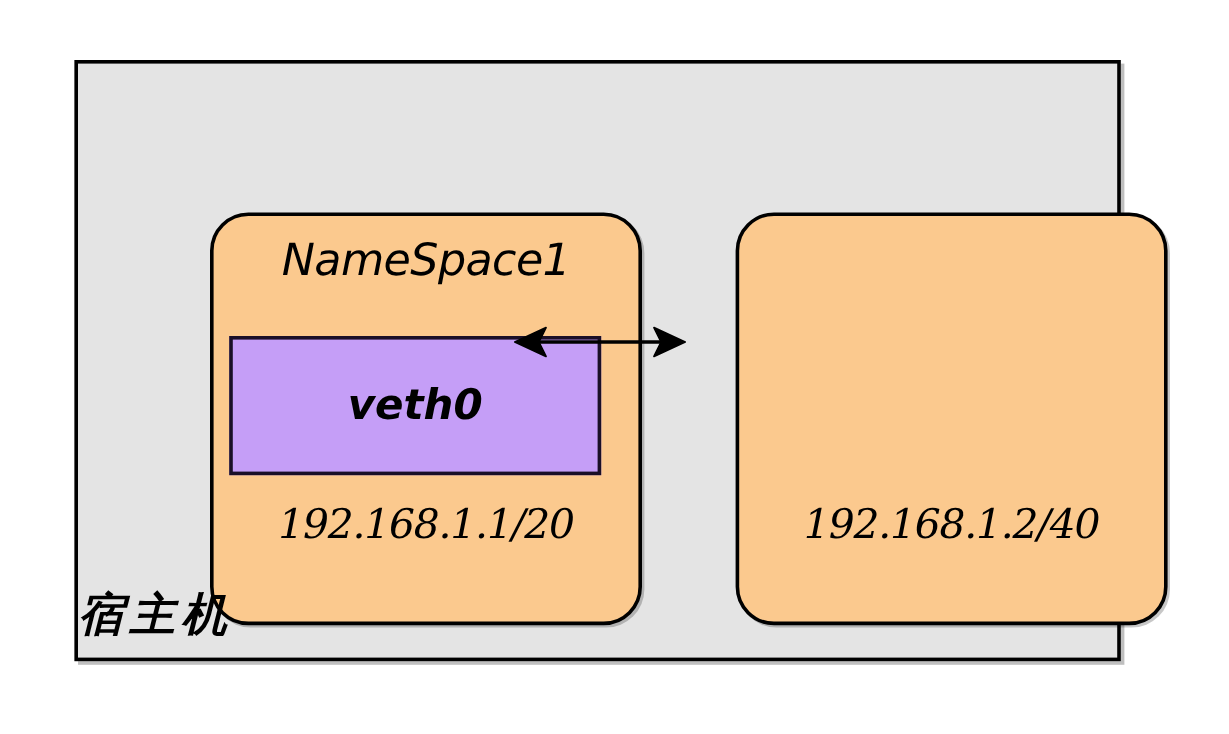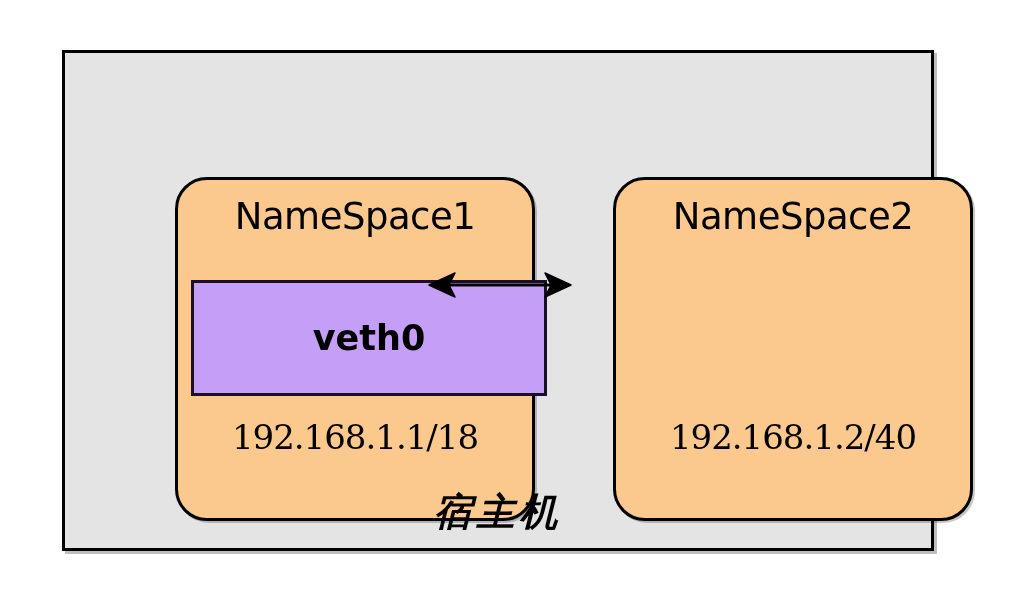--- a/index.html
+++ b/index.html
@@ -41,20 +41,21 @@
   
   .namespace-box {
     position: absolute;
     width: 360px;
     height: 344px;
     background: #fbc98e;
     border: 3px solid #000000;
     border-radius: 32px;
     box-sizing: border-box;
     box-shadow: 2px 2px 0 rgba(0,0,0,0.22);
+    font-style: italic;
   }
   .namespace-box.ns-left  { left: 110px; top: 124px; }
   .namespace-box.ns-right { left: 548px; top: 124px; }
 
   .ns-title {
     position: absolute;
     left: 0;
     top: 18px;
     width: 100%;
     text-align: center;
@@ -65,21 +66,21 @@
     color: #000000;
     letter-spacing: -0.5px;
     white-space: nowrap;
   }
 
   
   .veth-box {
     position: absolute;
     left: 13px;
     top: 100px;
-    width: 356px;
+    width: 310px;
     height: 116px;
     background: #c59ef7;
     border: 3px solid #1a0f27;
     box-sizing: border-box;
     display: flex;
     align-items: center;
     justify-content: center;
   }
   .veth-label {
     font-family: "DejaVu Sans", "Liberation Sans", sans-serif;
@@ -106,21 +107,20 @@
     line-height: 1;
     white-space: nowrap;
   }
 
   
   .host-caption {
     position: absolute;
     left: 0;
     top: 440px;
     width: 100%;
-    text-align: center;
     font-family: "DejaVu Serif", "Liberation Serif", serif;
     font-size: 38px;
     font-weight: 600;
     font-style: italic;
     color: #000000;
     letter-spacing: 5px;
     line-height: 1;
     white-space: nowrap;
   }
 
@@ -141,25 +141,24 @@
 
   <div class="host-container">
 
     <div class="namespace-box ns-left">
       <div class="ns-title">NameSpace1</div>
 
       <div class="veth-box">
         <span class="veth-label">veth0</span>
       </div>
 
-      <div class="ip-label">192.168.1.1/18</div>
+      <div class="ip-label">192.168.1.1/20</div>
     </div>
 
     <div class="namespace-box ns-right">
-      <div class="ns-title">NameSpace2</div>
 
 
       <div class="ip-label">192.168.1.2/40</div>
     </div>
 
     <div class="host-caption">宿主机</div>
 
   </div>
 
   <div class="connector">

